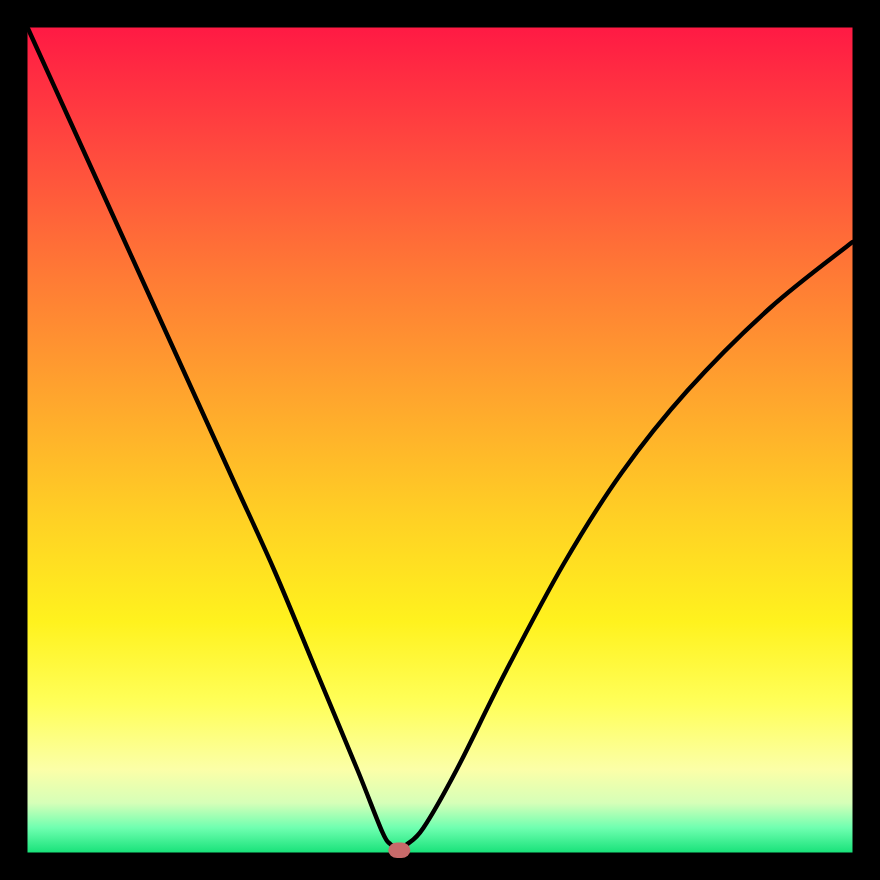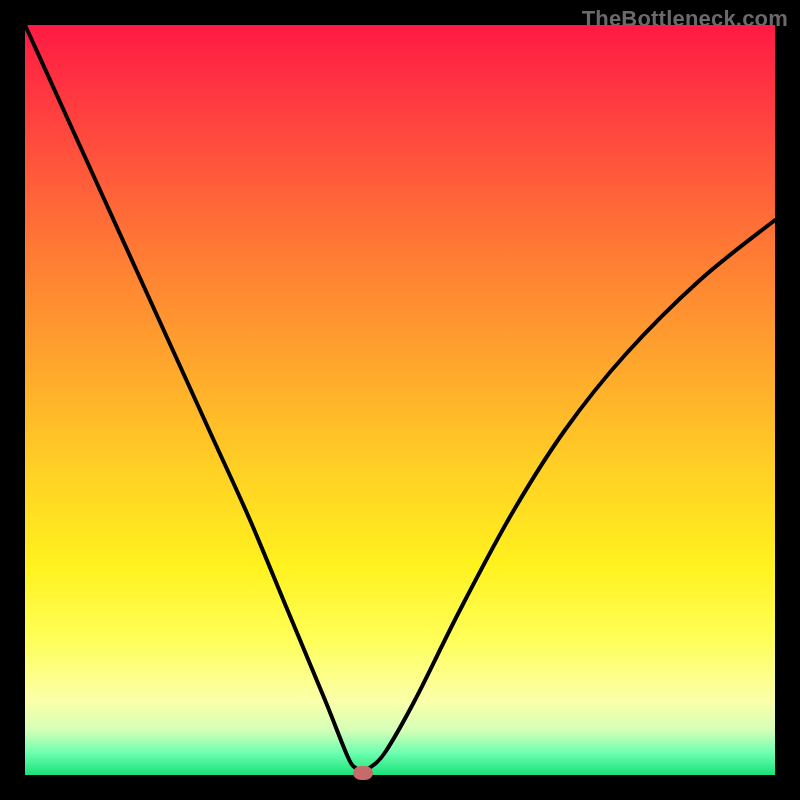--- a/index.html
+++ b/index.html
@@ -60,14 +60,13 @@
 </head>
 <body>
 
 <div class="frame">
   <div class="plot-area">
     <svg class="curve" viewBox="0 0 750 750" preserveAspectRatio="none">
       <path id="curve-path" d="M 0 0 C 6.25 13.75, 25 55, 37.5 82.5 C 50 110, 62.5 137.5, 75 165 C 87.5 192.5, 100 219.99999999999994, 112.5 247.49999999999994 C 125 274.99999999999994, 137.5 302.49999999999994, 150 329.99999999999994 C 162.5 357.49999999999994, 175 385, 187.5 412.5 C 200 440, 212.5 466.25, 225 495 C 237.5 523.75, 250 555, 262.5 585 C 275 615, 290 650.625, 300 675 C 310 699.375, 317.5 720, 322.5 731.25 C 327.5 742.5, 327.5 740, 330 742.5 C 332.5 745, 335 746.25, 337.5 746.25 C 340 746.25, 341.25 745.625, 345 742.5 C 348.75 739.375, 352.5 738.75, 360 727.5 C 367.5 716.25, 377.5 698.75, 390 675 C 402.5 651.25, 418.74999999999994 616.25, 434.99999999999994 585 C 451.24999999999994 553.75, 470 517.5, 487.5 487.5 C 505 457.5, 521.25 431.25, 540 405 C 558.75 378.75, 577.5 354.99999999999994, 600 329.99999999999994 C 622.5 304.99999999999994, 650 277.5, 675 255 C 700 232.5, 737.5 205, 750 195" fill="none" stroke="#000" stroke-width="4" stroke-linejoin="round" stroke-linecap="round"></path>
     </svg>
     <div class="marker" id="marker" style="left: 337.5px; top: 747.75px;"></div>
   </div>
-  <div class="watermark">TheBottleneck.com</div>
 </div>
 
 </body></html>

